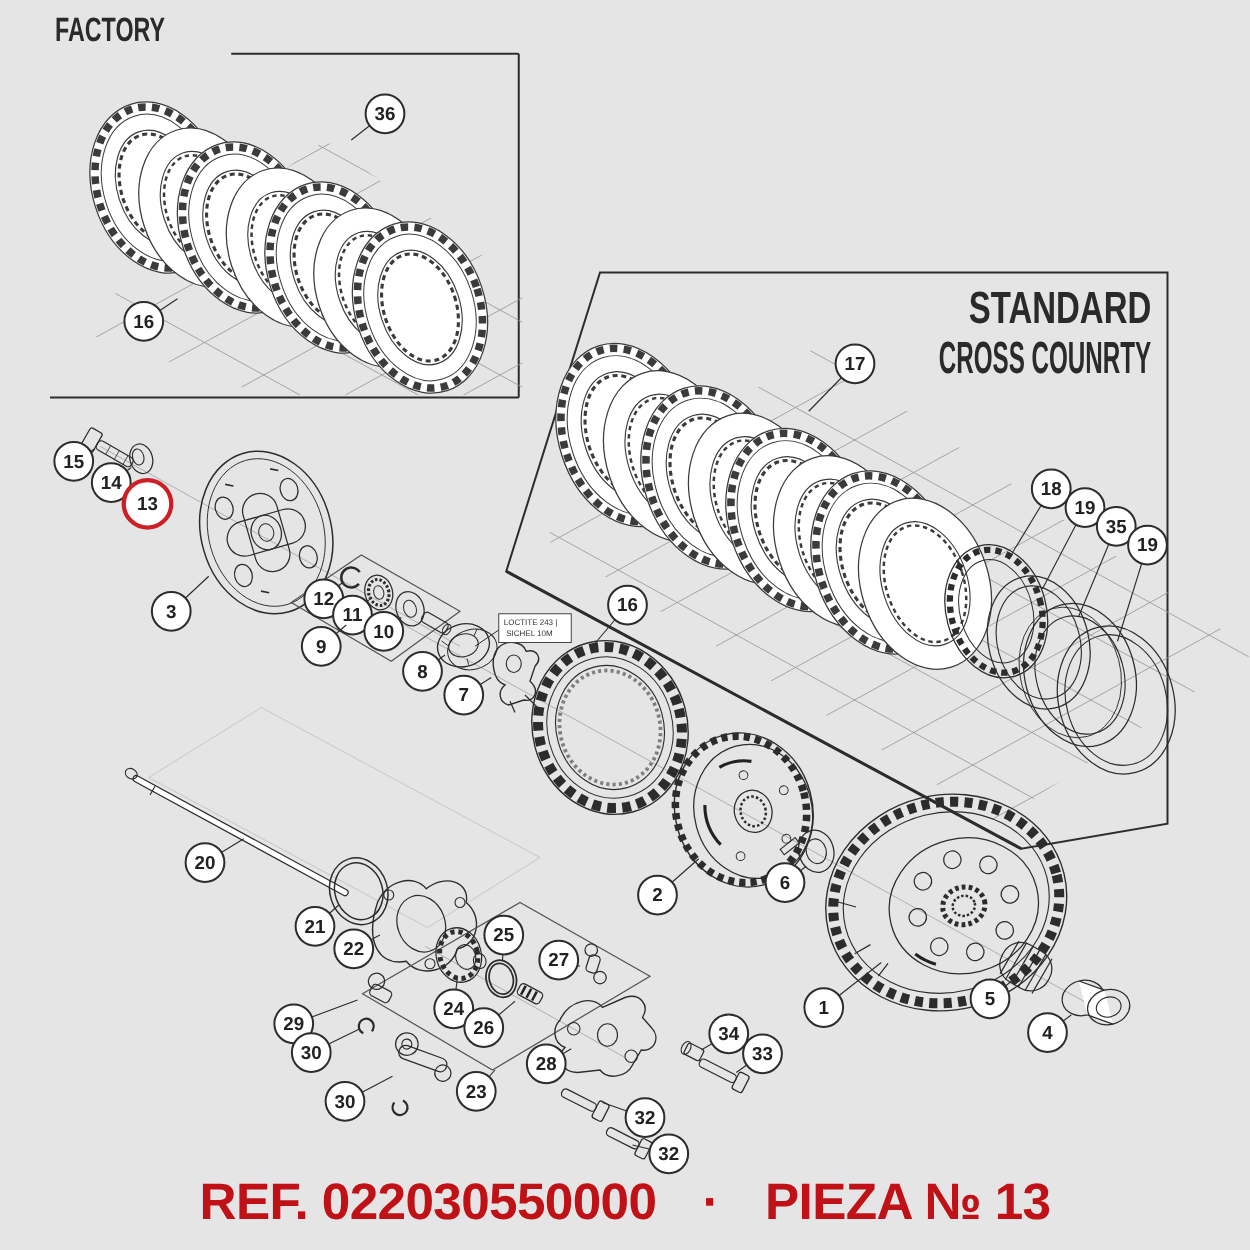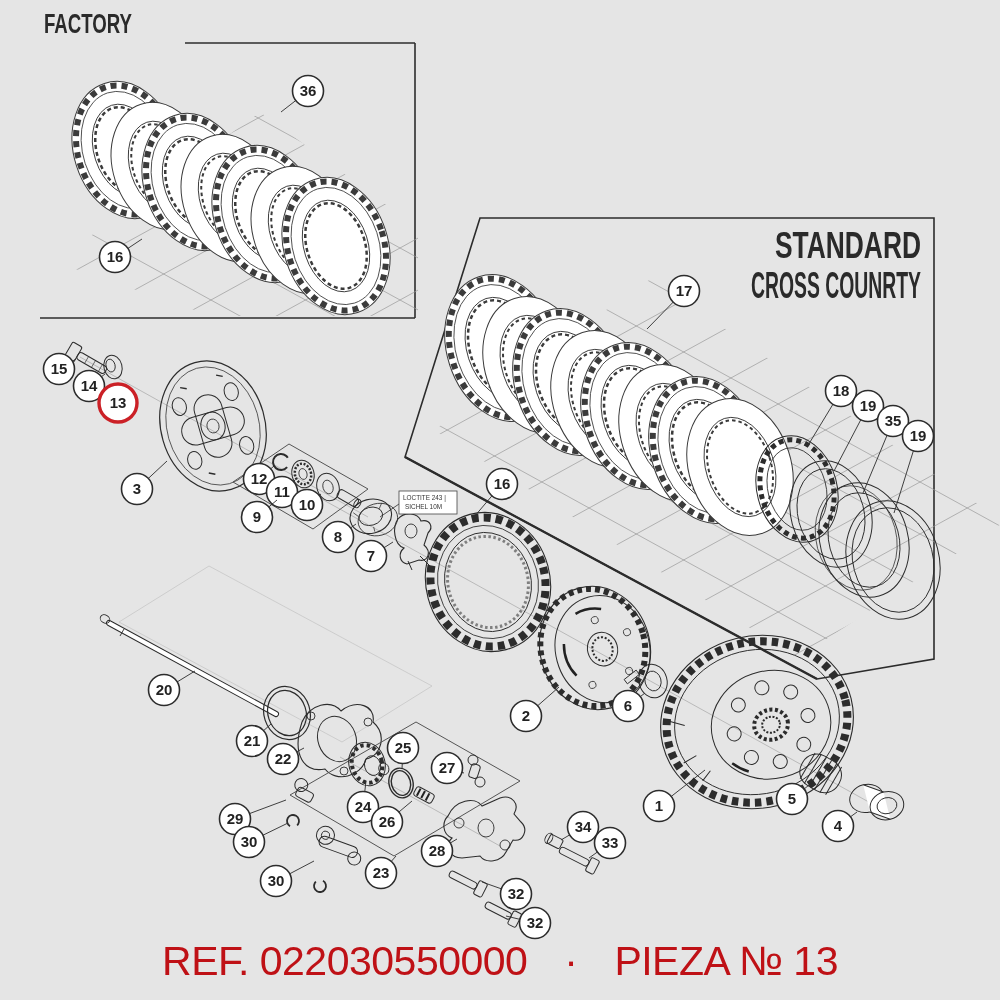--- a/index.html
+++ b/index.html
@@ -3,21 +3,21 @@
 <meta charset="utf-8">
 <style>
   html,body{margin:0;padding:0;background:#fff;}
   #page{position:relative;width:1000px;height:1000px;background:#e5e5e5;overflow:hidden;
         font-family:"Liberation Sans","DejaVu Sans",sans-serif;}
   svg{position:absolute;left:0;top:0;}
   text{font-family:"Liberation Sans","DejaVu Sans",sans-serif;fill:#222;}
   .title{font-weight:bold;fill:#2a2a2a;}
   .tiny{font-size:6.4px;fill:#333;}
   #footer{position:absolute;left:0;top:938px;width:1000px;text-align:center;
-          font-weight:normal;font-size:41px;letter-spacing:-0.5px;}
+          font-weight:bold;font-size:41px;letter-spacing:-0.5px;}
   #footer span{display:inline-block;}
   #footer .sep{margin:0 26px;}
   .ln{stroke:#2c2c2c;fill:none;}
 </style>
 </head>
 <body>
 
 <div id="page">
 <svg id="diagram" width="1000" height="1000" viewBox="0 0 1000 1000">
   <defs>

